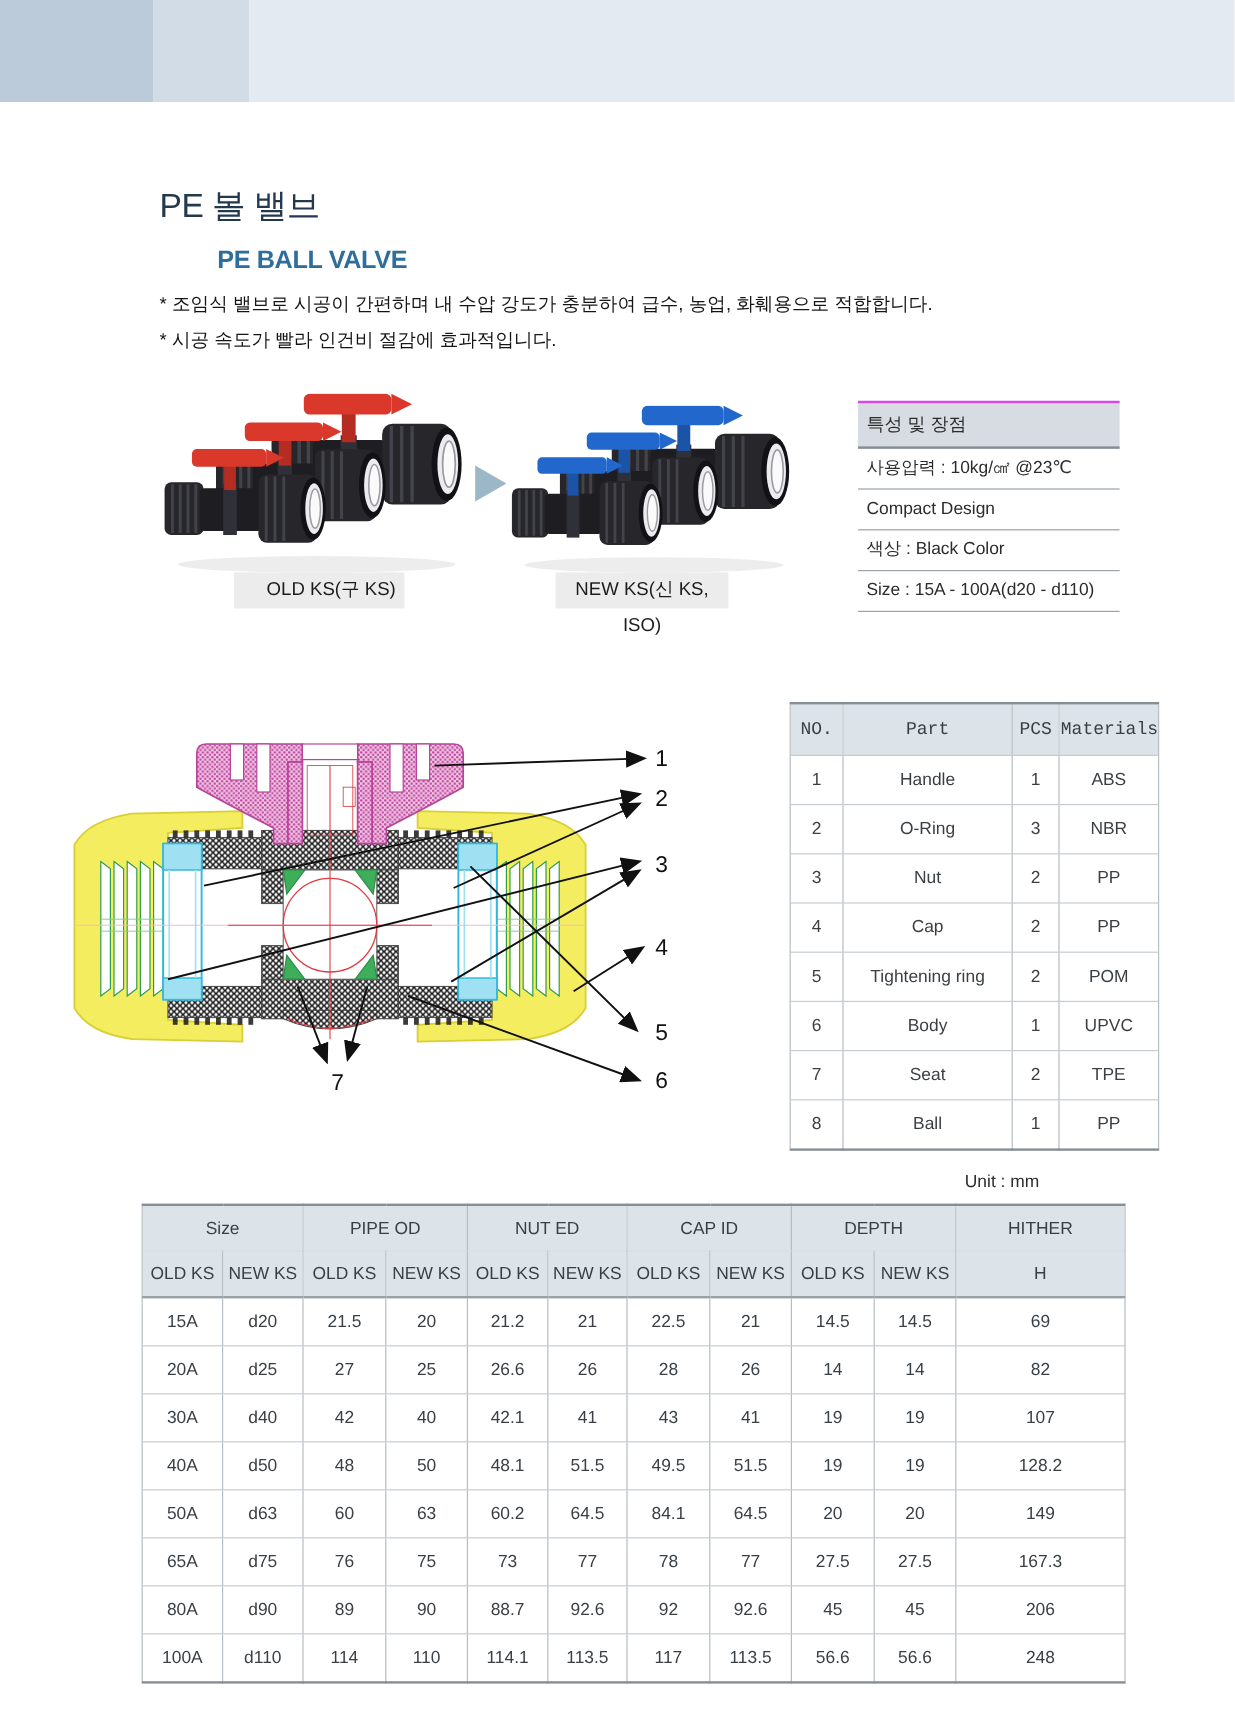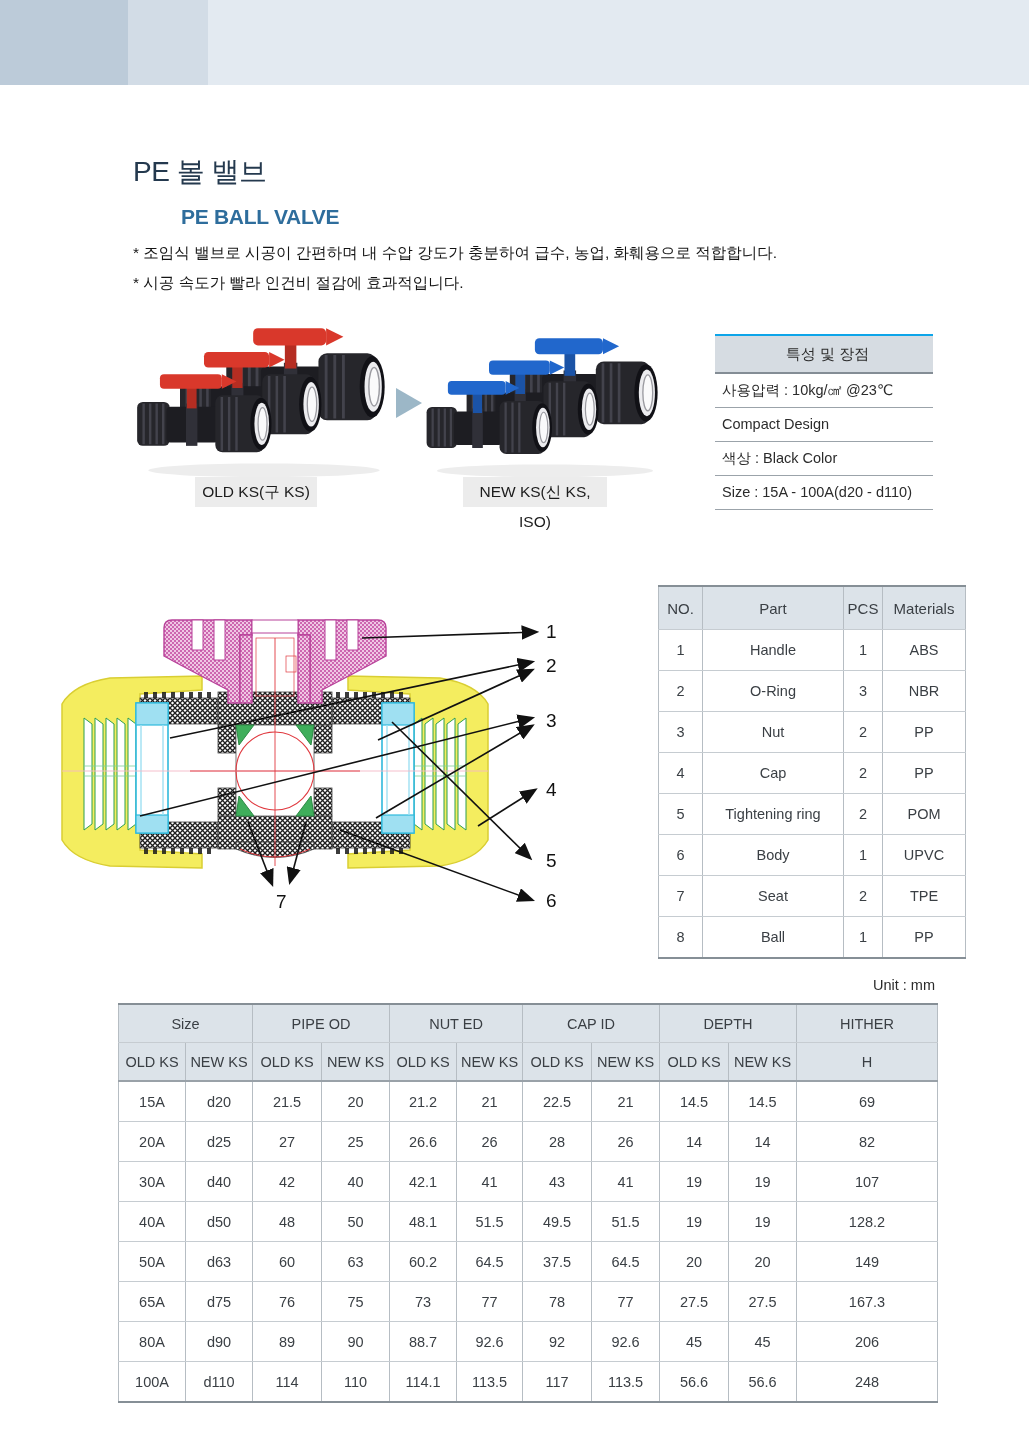--- a/index.html
+++ b/index.html
@@ -19,43 +19,43 @@
   .bullet1{left:133px;top:243px;font-size:15.5px;color:#141414;}
   .bullet2{left:133px;top:273px;font-size:15.5px;color:#141414;}
 
   
   .photo-old{left:135px;top:328px;}
   .photo-new{left:425px;top:338px;}
   .photo-arrow{left:396px;top:388px;width:0;height:0;border-top:15px solid transparent;
                border-bottom:15px solid transparent;border-left:26px solid #9cb7c7;}
   .photo-label{position:absolute;height:30px;line-height:30px;background:#ececec;color:#1c1c1c;
                font-size:15.5px;text-align:center;}
-  .label-old{left:195px;top:477px;width:122px;}
+  .label-old{left:195px;top:477px;width:122px;padding-left:20px;}
   .label-new{left:463px;top:477px;width:144px;}
 
   
   .features{left:715px;top:334px;width:218px;font-size:14.5px;}
-  .features .hd{height:36px;line-height:36px;background:#d6dce2;border-top:2px solid #0ea5e9;
-                border-bottom:2px solid #848d95;padding-left:7px;font-size:15px;color:#2b2b2b;text-align:center;}
+  .features .hd{height:36px;line-height:36px;background:#d6dce2;border-top:2px solid #d946ef;
+                border-bottom:2px solid #848d95;padding-left:7px;font-size:15px;color:#2b2b2b;}
   .features .row{height:33px;line-height:33px;border-bottom:1px solid #9ba3aa;padding-left:7px;color:#2b2b2b;}
 
   
   table{border-collapse:collapse;table-layout:fixed;}
   td,th{font-weight:normal;text-align:center;vertical-align:middle;
         border-left:1px solid #b6bdc3;border-right:1px solid #b6bdc3;
         border-top:1px solid #c6ccd1;border-bottom:1px solid #c6ccd1;
         font-size:14.5px;color:#3a3f44;overflow:hidden;white-space:nowrap;}
   .ghead{background:#dce3e9;}
   
   .parts-tbl{left:658px;top:585px;width:307px;}
   .parts-tbl table{width:307px;border-top:2px solid #868f96;border-bottom:2px solid #868f96;}
-  .parts-tbl th{height:40px;font-size:15px;}
+  .parts-tbl th{height:40px;font-size:15px;font-family:Liberation Mono, monospace;}
   .parts-tbl td{height:38px;}
   
-  .unit-label{left:735px;top:977px;width:200px;text-align:right;font-size:14.5px;color:#2b2b2b;}
+  .unit-label{left:735px;top:977px;width:200px;text-align:center;font-size:14.5px;color:#2b2b2b;}
   .dim-tbl{left:118px;top:1003px;width:819px;}
   .dim-tbl table{width:819px;border-top:2px solid #868f96;border-bottom:2px solid #868f96;}
   .dim-tbl th{height:35px;font-size:14.5px;}
   .dim-tbl tr.sub th{border-bottom:2px solid #99a1a8;}
   .dim-tbl td{height:37px;}
 
   
   .diagram{left:40px;top:578px;}
   svg text{font-family:"Liberation Sans","DejaVu Sans",sans-serif;}
 </style>
@@ -443,21 +443,21 @@
             <td>19</td>
             <td>128.2</td>
           </tr>
       <tr>
             <td>50A</td>
             <td>d63</td>
             <td>60</td>
             <td>63</td>
             <td>60.2</td>
             <td>64.5</td>
-            <td>37.5</td>
+            <td>84.1</td>
             <td>64.5</td>
             <td>20</td>
             <td>20</td>
             <td>149</td>
           </tr>
       <tr>
             <td>65A</td>
             <td>d75</td>
             <td>76</td>
             <td>75</td>

